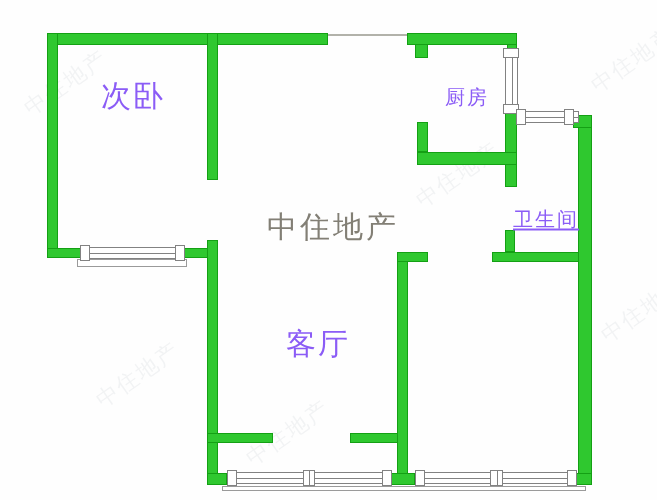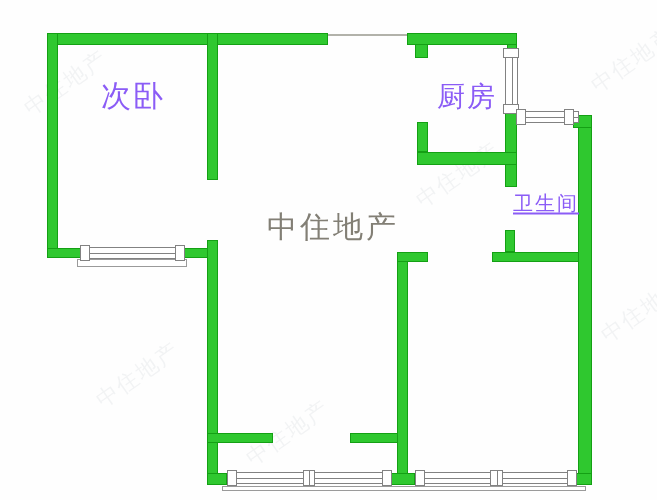--- a/index.html
+++ b/index.html
@@ -40,21 +40,21 @@
     box-sizing:border-box;z-index:1;
   }
   .thinline{
     position:absolute;background:#b2b2aa;z-index:1;
   }
   .room-label{
     position:absolute;transform:translate(-50%,-50%);
     color:#8b5cf6;white-space:nowrap;z-index:5;letter-spacing:2px;
   }
   .lbl-30{font-size:30px;}
-  .lbl-28{font-size:28px;}
+  .lbl-28{font-size:20px;}
   .lbl-24{font-size:24px;}
   .lbl-20{font-size:20px;}
   .underlined{text-decoration:underline;text-underline-offset:3px;}
   .brand{
     position:absolute;transform:translate(-50%,-50%);
     color:#6d695e;font-size:30px;letter-spacing:3px;white-space:nowrap;
     z-index:6;opacity:.85;
   }
   .faint{
     position:absolute;color:#5a6a7a;opacity:.07;font-size:22px;
@@ -119,17 +119,18 @@
   <div class="cap" style="left:382px;top:470px;width:10px;height:16px;"></div>
   <div class="divbar" style="left:303px;top:470px;width:12px;height:16px;"></div>
 
   <div class="win win-h z2" style="left:415px;top:472px;width:162px;height:12px;"></div>
   <div class="cap" style="left:415px;top:470px;width:10px;height:16px;"></div>
   <div class="cap" style="left:567px;top:470px;width:10px;height:16px;"></div>
   <div class="divbar" style="left:490px;top:470px;width:13px;height:16px;"></div>
 
   <div class="room-label lbl-30" style="left:133px;top:96px;">次卧</div>
   <div class="room-label lbl-28" style="left:467px;top:97px;">厨房</div>
-  <div class="room-label lbl-20 underlined" style="left:546px;top:203px;">卫生间</div>
+  <div class="room-label lbl-20 underlined" style="left:546px;top:219px;">卫生间</div>
+  <div class="room-label lbl-30" style="left:318px;top:344px;">客厅</div>
 
   <div class="brand" style="left:333px;top:227px;">中住地产</div>
 
 </div>
 
 </body></html>

